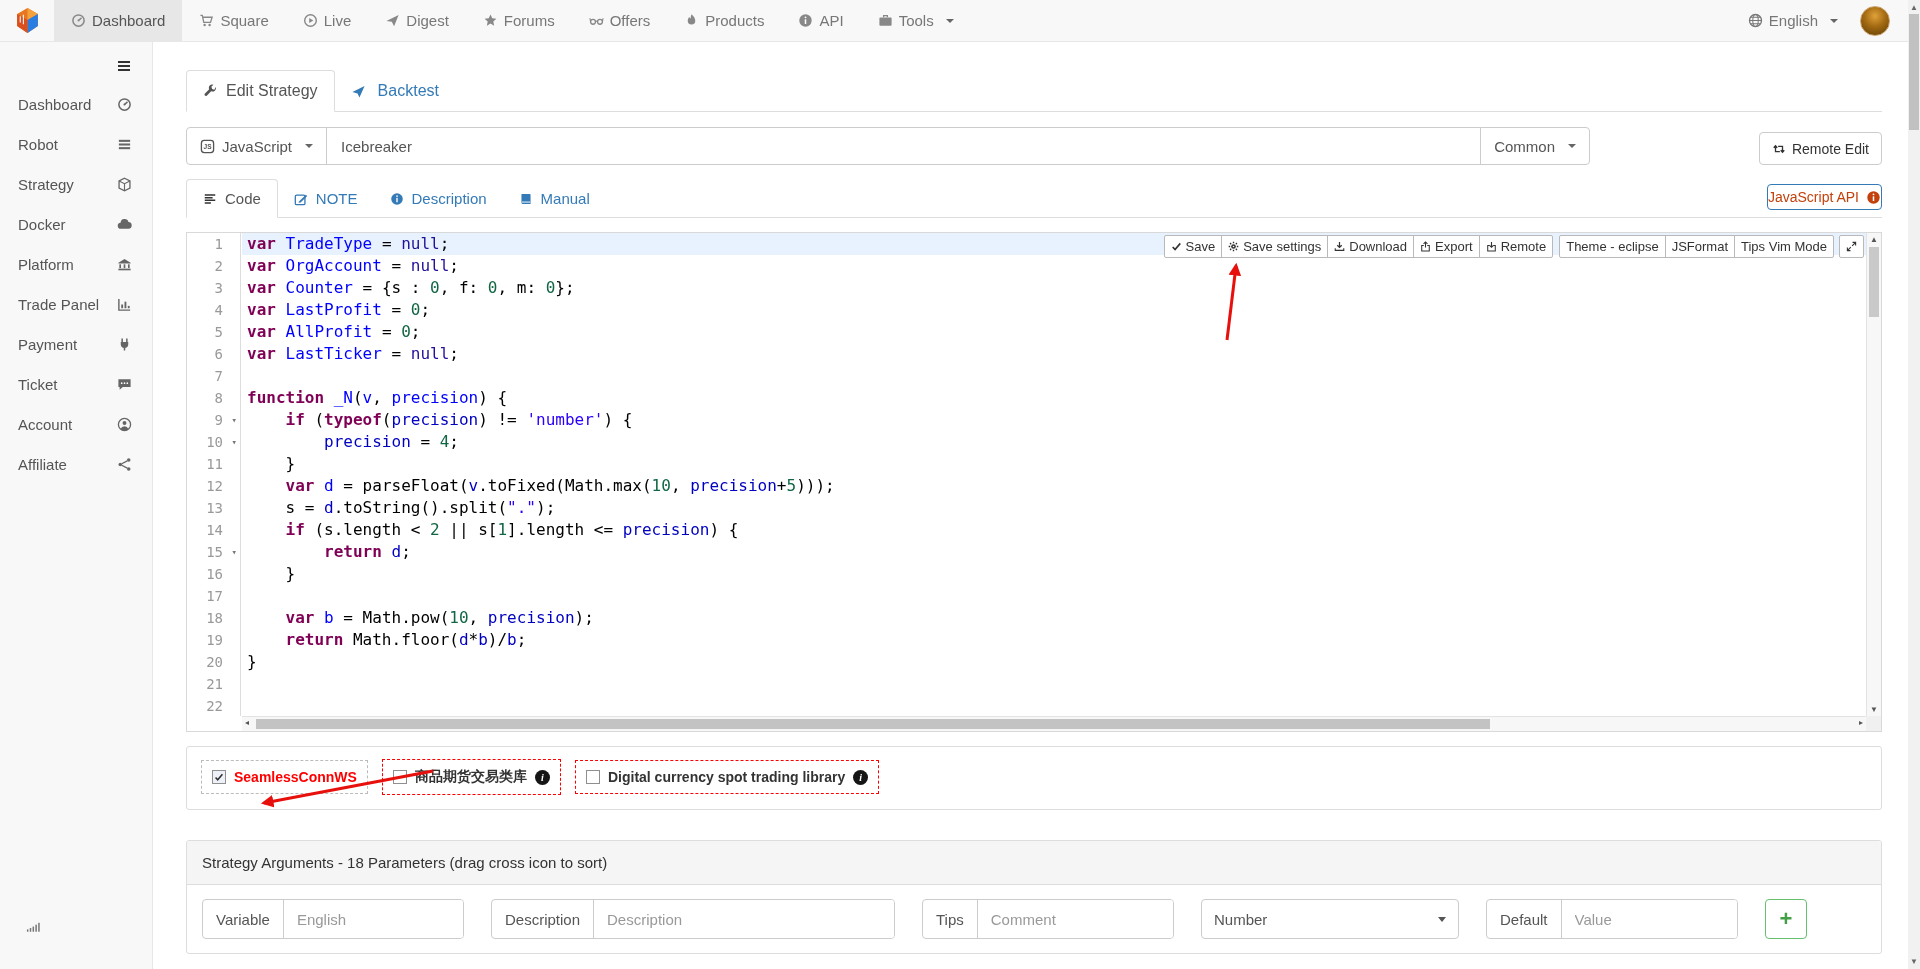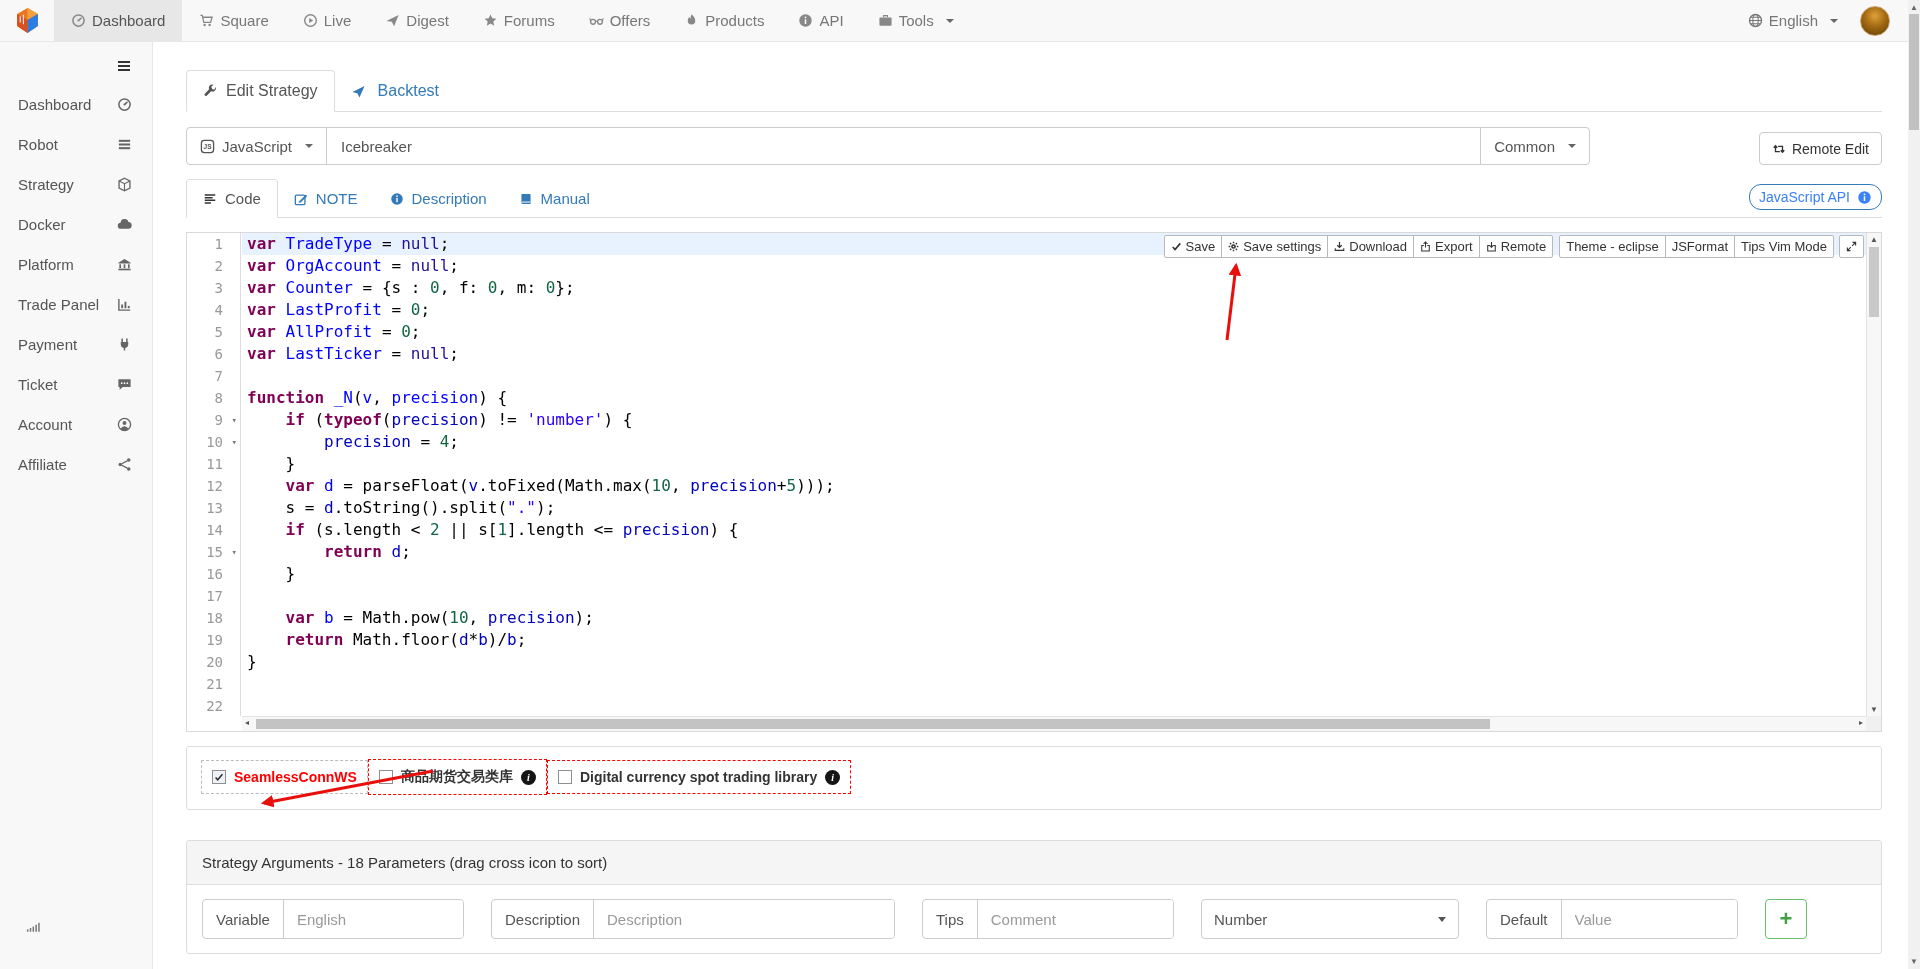--- a/index.html
+++ b/index.html
@@ -41,21 +41,21 @@
 .ig-btn .icon{color:#555}
 .name-input{flex:1;border:1px solid #ccc;margin-left:-1px;padding:0 14px;font-size:15px;color:#555;background:#fff;outline:none;min-width:0}
 .btn-remote{margin-left:auto;height:33px;display:flex;align-items:center;gap:6px;padding:0 12px;border:1px solid #ccc;border-radius:4px;background:#fff;font-size:14px;color:#333;cursor:pointer}
 
 .tabs2{margin-top:14px}
 .ctab{display:flex;align-items:center;gap:8px;padding:10px 16px;font-size:15px;cursor:pointer}
 .ctab.on{color:#555;background:#fff;border:1px solid #ddd;border-bottom:1px solid #fff;margin-bottom:-1px;border-radius:4px 4px 0 0}
 .ctab.on .icon{color:#333}
 .ctab.off{color:#337ab7}
 .ctab.off .icon{color:#337ab7}
-.api-badge{margin-left:auto;margin-bottom:7px;display:flex;align-items:center;gap:7px;padding:4px 9px;border:1px solid #337ab7;border-radius:12px;color:#3b82f6;font-size:14px;background:#fff;cursor:pointer}
+.api-badge{margin-left:auto;margin-bottom:7px;display:flex;align-items:center;gap:7px;padding:4px 0;border:1px solid #337ab7;border-radius:4px;color:#c2410c;font-size:14px;background:#fff;cursor:pointer}
 .api-badge .icon{color:#337ab7}
 
 .editor{position:relative;margin-top:14px;height:500px;border:1px solid #d9d9d9;background:#fff;overflow:hidden}
 .gutter{position:absolute;left:0;top:0;bottom:15px;width:54px;background:#fff;border-right:1px solid #ddd;overflow:hidden}
 .ln{height:22px;line-height:22px;font-family:"DejaVu Sans Mono",monospace;font-size:14px;color:#999;text-align:right;padding-right:17px;position:relative}
 .fold{position:absolute;right:3px;top:0;font-size:9px;color:#777;line-height:22px}
 .codearea{position:absolute;left:55px;right:15px;top:0;bottom:15px;overflow:hidden;cursor:text}
 .cl{height:22px;line-height:22px;font-family:"DejaVu Sans Mono",monospace;font-size:16px;white-space:pre;padding-left:5px;color:#000}
 .cl.active{background:#e8f2fe}
 .tk-k{color:#7F0055;font-weight:bold}
@@ -76,21 +76,21 @@
 .vs-thumb{position:absolute;left:2px;right:2px;top:14px;height:70px;background:#c9c9c9;cursor:pointer}
 .hscroll{position:absolute;left:55px;right:15px;bottom:0;height:15px;background:#f7f7f7;border-top:1px solid #e3e3e3}
 .hs-a{position:absolute;top:1px;font-size:8px;color:#555}
 .hs-thumb{position:absolute;left:14px;top:2px;bottom:2px;width:76%;background:#c3c3c3;cursor:pointer}
 .corner{position:absolute;right:0;bottom:0;width:15px;height:15px;background:#f0f0f0}
 
 .card{border:1px solid #ddd;border-radius:3px;background:#fff}
 .tpl{margin-top:14px}
 .tpl-head{display:flex;align-items:center;gap:9px;padding:11px 14px;font-size:15px;color:#444;border-bottom:1px solid #eee}
 .tpl-head .icon{color:#555}
-.tpl-body{padding:12px 14px 14px;display:flex;align-items:center;gap:0}
+.tpl-body{padding:12px 14px 14px;display:flex;align-items:center;gap:14px}
 .chip{display:flex;align-items:center;gap:8px;padding:8px 10px;border:1px dashed #bbb;font-size:14px;font-weight:bold;background:#fff;cursor:pointer}
 .chip.alert{border:1px dashed #f00}
 .cb{width:14px;height:14px;border:1px solid #8f8f8f;background:#fff;display:flex;align-items:center;justify-content:center;cursor:pointer}
 .cb.on{background:#eef2f8}
 .cb .icon{color:#2c2c2c}
 .idot{width:15px;height:15px;border-radius:50%;background:#151515;color:#fff;font-size:10px;font-weight:bold;font-style:italic;display:flex;align-items:center;justify-content:center;font-family:"Liberation Serif",serif}
 
 .args{margin-top:30px}
 .args-head{background:#f5f5f5;border-bottom:1px solid #ddd;padding:13px 15px;font-size:15px;color:#333;border-radius:3px 3px 0 0}
 .args-body{padding:14px 15px;display:flex;align-items:center;gap:27px}

